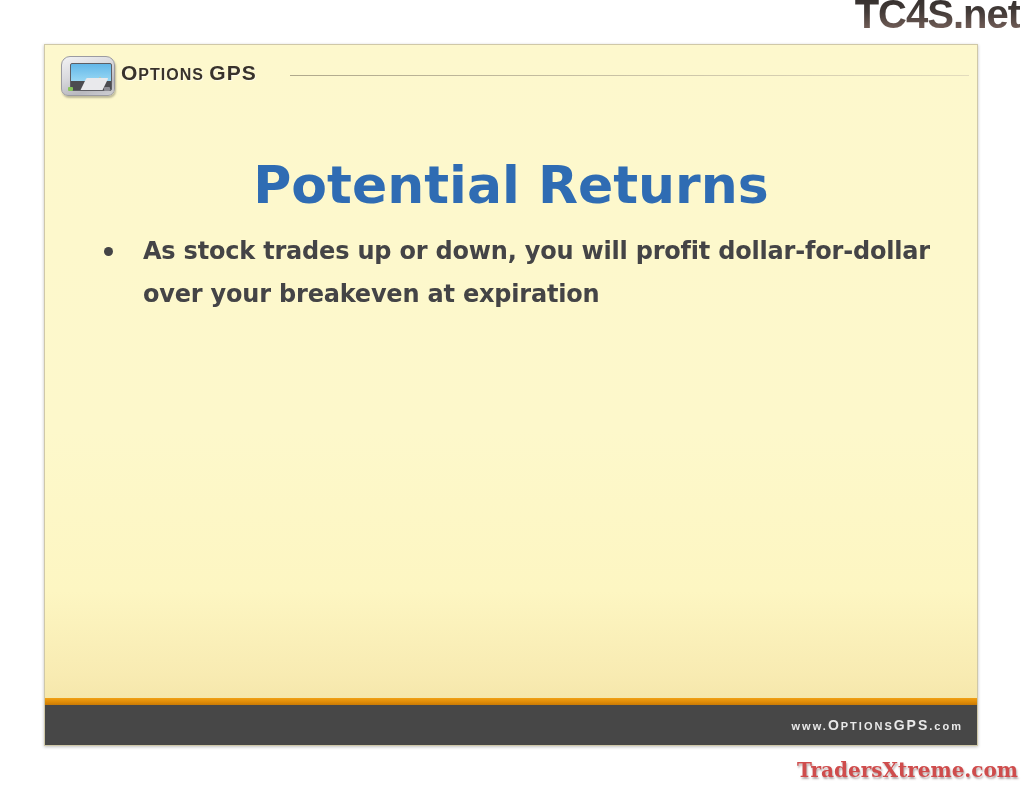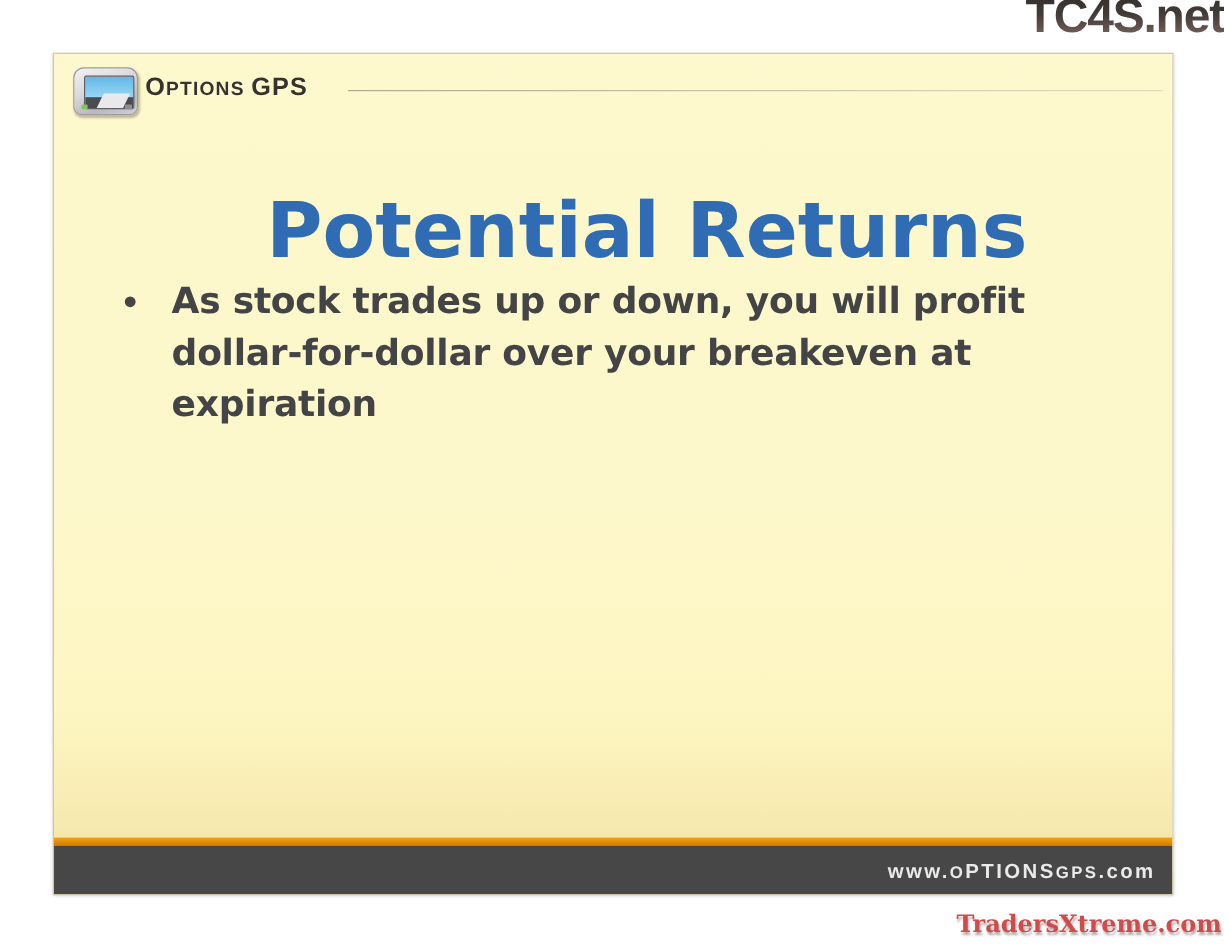--- a/index.html
+++ b/index.html
@@ -163,41 +163,40 @@
 
   
   #slide-title {
     position: absolute;
     left: 0;
     top: 75px;
     width: 100%;
     text-align: center;
     font-family: "DejaVu Sans", sans-serif;
     font-weight: bold;
-    font-size: 64px;
+    font-size: 52px;
     line-height: 60px;
     color: #2f6cb3;
     letter-spacing: 0px;
-    padding-left: 28px;
   }
 
   
   #bullets {
     position: absolute;
     left: 50px;
     top: 185px;
     right: 20px;
   }
   .bullet {
     position: relative;
     padding-left: 48px;
     margin-bottom: 26px;
     font-family: "DejaVu Sans", sans-serif;
     font-weight: bold;
-    font-size: 30px;
+    font-size: 24px;
     line-height: 43px;
     color: #444446;
     letter-spacing: -0.2px;
   }
   .bullet .dot {
     position: absolute;
     left: 9px;
     top: 17px;
     width: 9px;
     height: 9px;
@@ -247,21 +246,21 @@
     position: absolute;
     right: 14px;
     top: 12px;
     font-family: "Liberation Sans", sans-serif;
     font-weight: bold;
     font-size: 14px;
     letter-spacing: 2px;
     color: #e9e9e9;
     white-space: nowrap;
   }
-  #footer-url .sm { font-size: 17px; }
+  #footer-url .sm { font-size: 11px; }
 
   
   #tx-watermark {
     position: absolute;
     right: 6px;
     bottom: 4px;
     font-family: "DejaVu Serif", serif;
     font-weight: bold;
     font-size: 20px;
     line-height: 34px;

